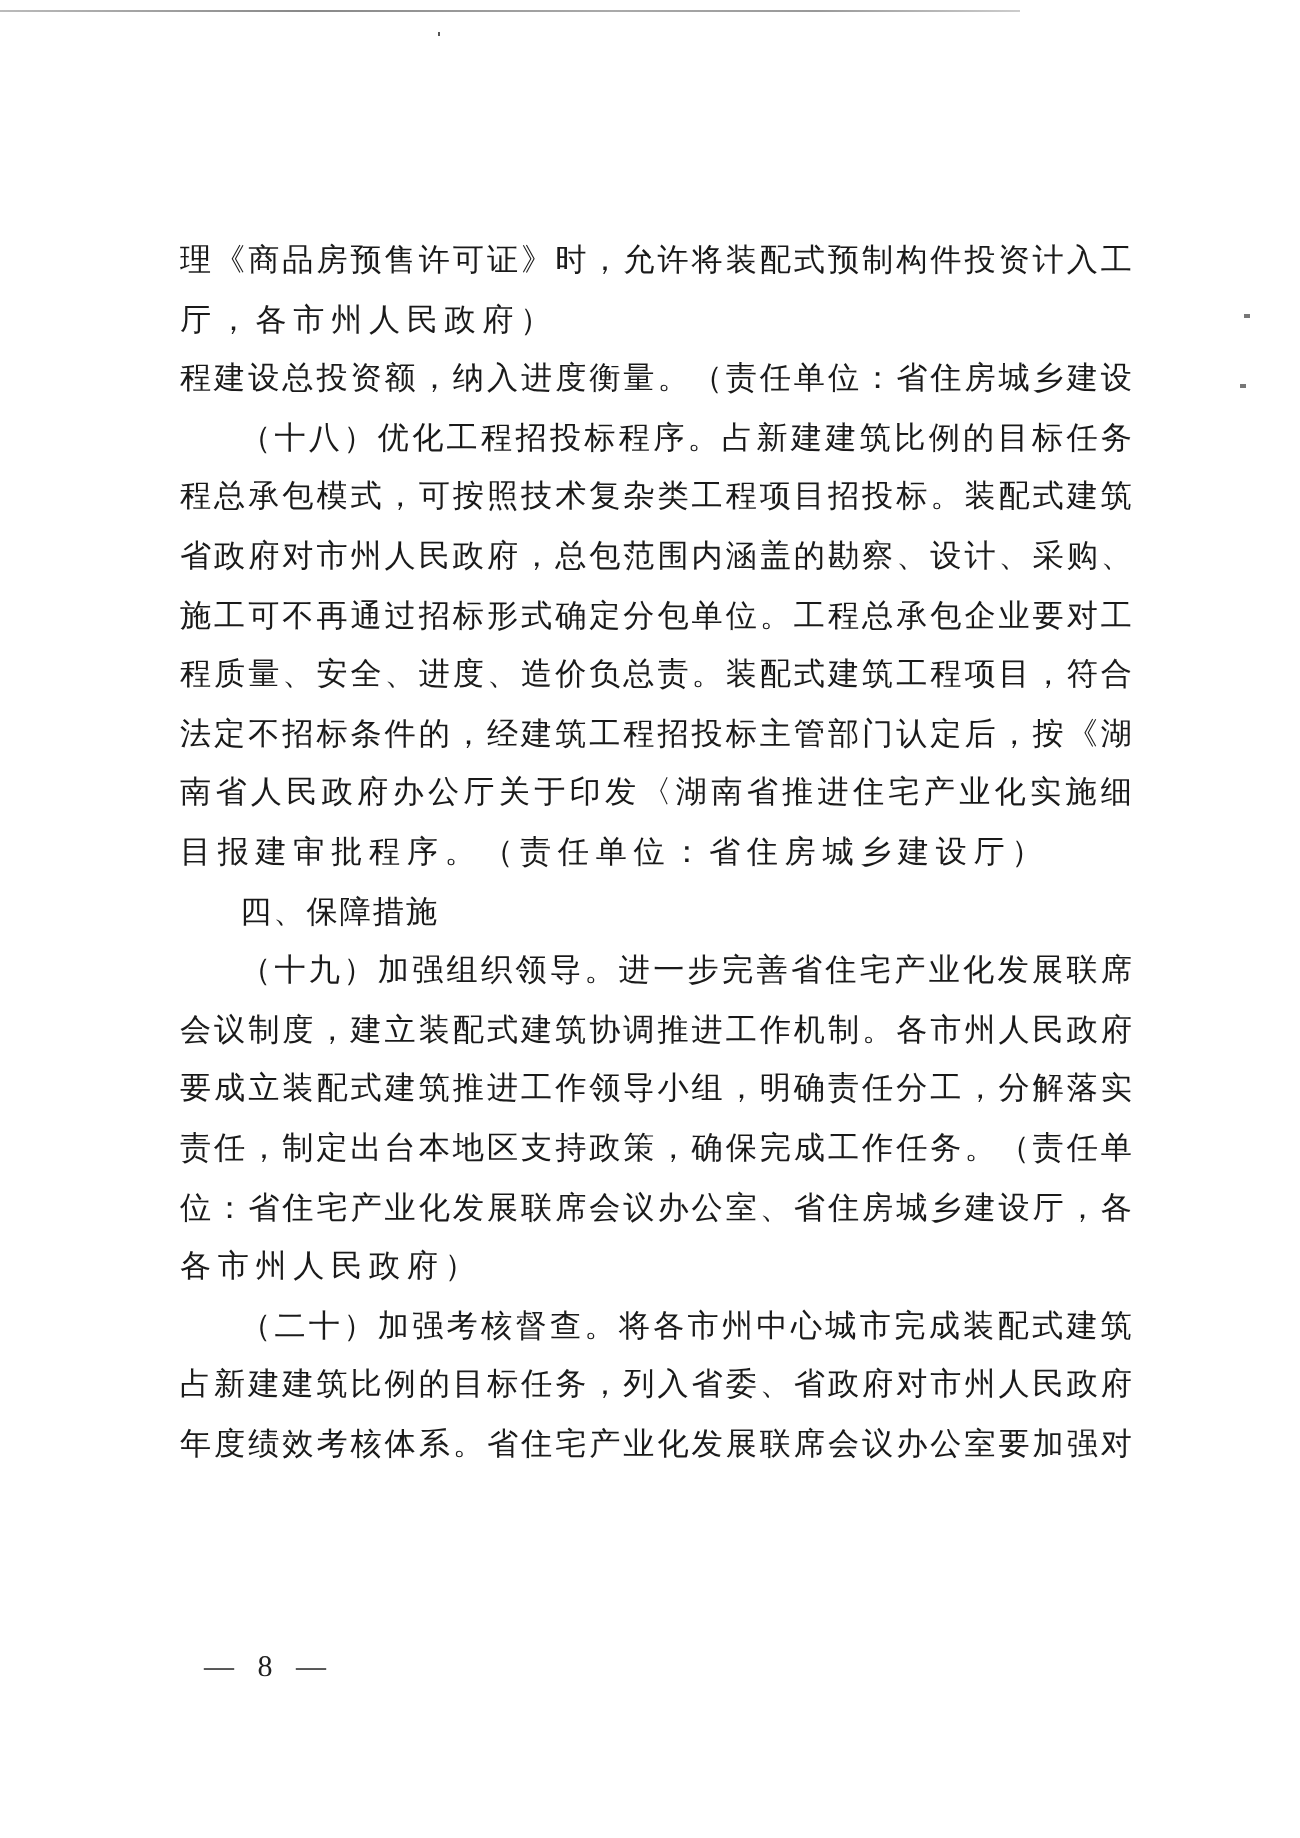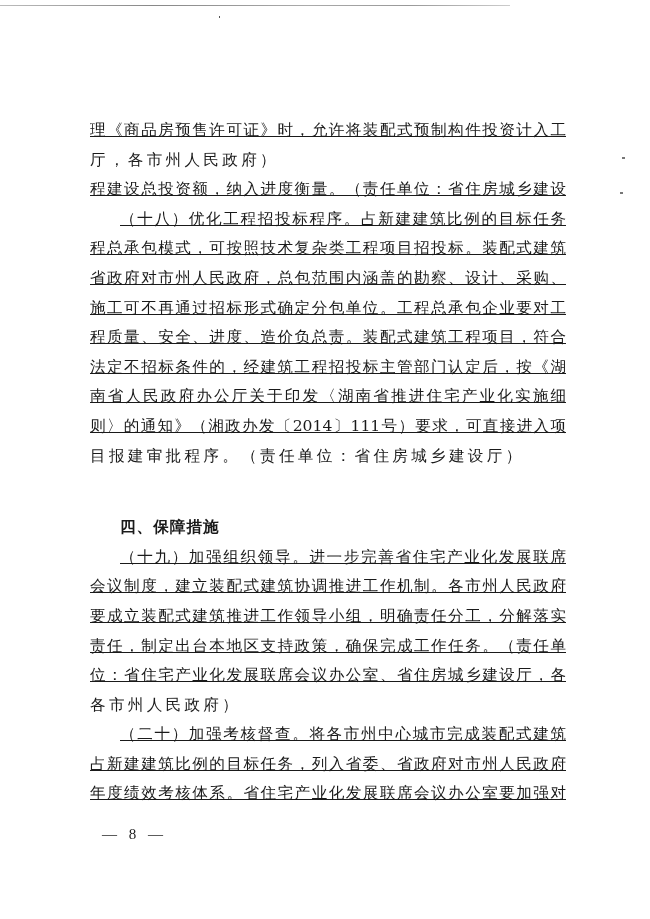--- a/index.html
+++ b/index.html
@@ -12,23 +12,23 @@
       background: linear-gradient(90deg, #bbb, #888 30%, #aaa 60%, #999 80%, #ccc);
     }
     .top-dot { position: absolute; left: 219px; top: 16px; width: 1px; height: 2px; background: #555; }
     .page {
       position: absolute; left: 90px; top: 116px; width: 476px;
     }
     .line {
       height: 29.6px; line-height: 29.6px; font-size: 15.6px; letter-spacing: 3.3px;
       white-space: nowrap; overflow: visible;
     }
-    .line.justify { text-align: justify; text-align-last: justify; letter-spacing: 0; text-decoration: underline; }
+    .line.justify { text-align: justify; text-align-last: justify; letter-spacing: 0; }
     .indent { padding-left: 30px; }
-    .heading { font-family: "DejaVu Sans", "Liberation Sans", sans-serif; font-weight: bold; letter-spacing: 1px; margin-top: 42px; }
+    .heading { font-family: "DejaVu Sans", "Liberation Sans", sans-serif; font-weight: normal; letter-spacing: 1px; }
     .page-number {
       position: absolute; left: 102px; top: 826px; font-size: 15px; letter-spacing: 4px;
       font-family: "Liberation Serif", serif; color: #222;
     }
     .margin-mark { position: absolute; width: 3px; height: 2px; background: #777; }
   </style>
 </head>
 <body>
 
 <div class="top-rule"></div>
@@ -40,21 +40,20 @@
   <div class="line justify">理《商品房预售许可证》时，允许将装配式预制构件投资计入工</div>
   <div class="line">厅，各市州人民政府）</div>
   <div class="line justify">程建设总投资额，纳入进度衡量。（责任单位：省住房城乡建设</div>
   <div class="line justify indent">（十八）优化工程招投标程序。占新建建筑比例的目标任务</div>
   <div class="line justify">程总承包模式，可按照技术复杂类工程项目招投标。装配式建筑</div>
   <div class="line justify">省政府对市州人民政府，总包范围内涵盖的勘察、设计、采购、</div>
   <div class="line justify">施工可不再通过招标形式确定分包单位。工程总承包企业要对工</div>
   <div class="line justify">程质量、安全、进度、造价负总责。装配式建筑工程项目，符合</div>
   <div class="line justify">法定不招标条件的，经建筑工程招投标主管部门认定后，按《湖</div>
   <div class="line justify">南省人民政府办公厅关于印发〈湖南省推进住宅产业化实施细</div>
-  <div class="line justify">则〉的通知》（湘政办发〔2014〕111号）要求，可直接进入项</div>
   <div class="line">目报建审批程序。（责任单位：省住房城乡建设厅）</div>
   <div class="line indent heading">四、保障措施</div>
   <div class="line justify indent">（十九）加强组织领导。进一步完善省住宅产业化发展联席</div>
   <div class="line justify">会议制度，建立装配式建筑协调推进工作机制。各市州人民政府</div>
   <div class="line justify">要成立装配式建筑推进工作领导小组，明确责任分工，分解落实</div>
   <div class="line justify">责任，制定出台本地区支持政策，确保完成工作任务。（责任单</div>
   <div class="line justify">位：省住宅产业化发展联席会议办公室、省住房城乡建设厅，各</div>
   <div class="line">各市州人民政府）</div>
   <div class="line justify indent">（二十）加强考核督查。将各市州中心城市完成装配式建筑</div>
   <div class="line justify">占新建建筑比例的目标任务，列入省委、省政府对市州人民政府</div>

